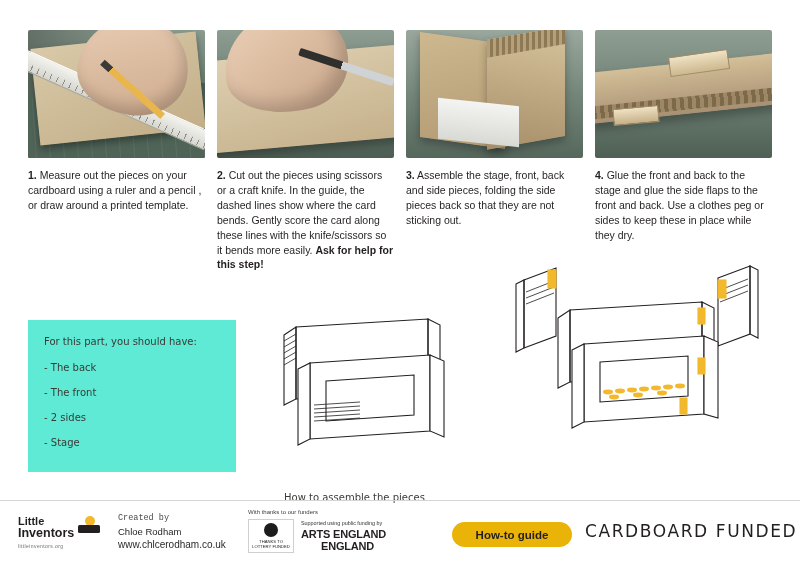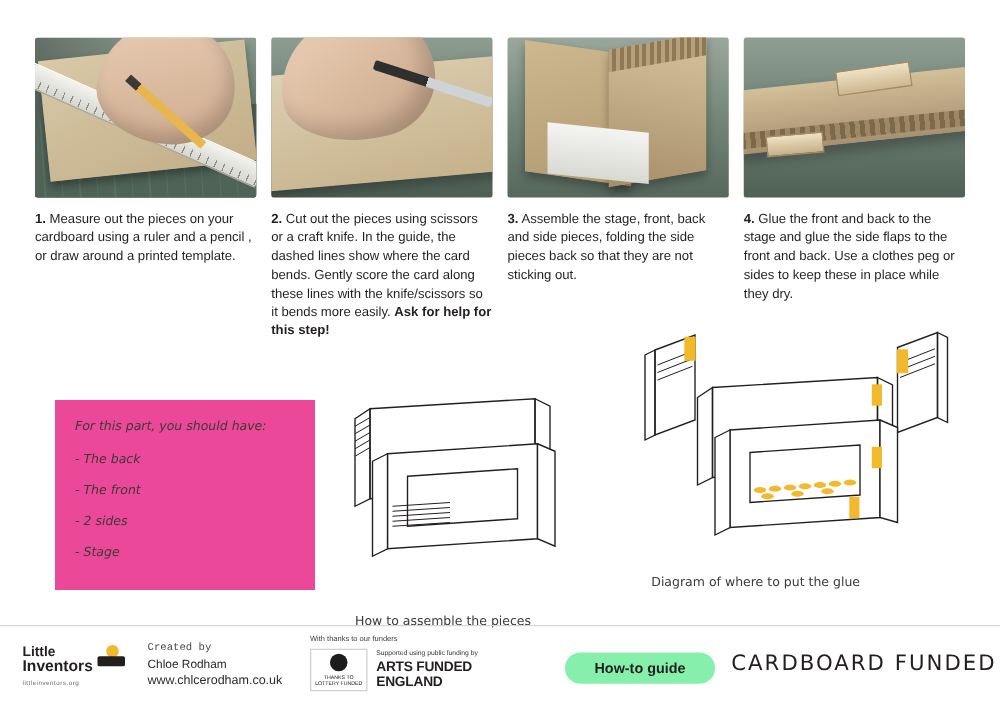--- a/index.html
+++ b/index.html
@@ -162,24 +162,23 @@
     margin-top: 10px;
     font-size: 10.5px;
     line-height: 1.42;
     color: #231f20;
   }
   .step-text b { font-weight: bold; }
 
   
   .note {
     position: absolute;
-    left: 44px; top: 320px;
+    left: 28px; top: 320px;
     width: 208px; height: 152px;
-    background: #ec4899;
-    font-style: italic;
+    background: #5eead4;
   }
   .note-inner {
     padding: 16px 16px 0 16px;
     font-family: "DejaVu Sans", sans-serif;
     font-size: 10px;
     color: #3b3a36;
     line-height: 1.2;
   }
   .note-title { margin-bottom: 14px; }
   .note-item { margin-bottom: 13px; }
@@ -223,26 +222,26 @@
     border: 1px solid #cfcfcf;
     display: flex; flex-direction: column; align-items: center; justify-content: center;
     font-size: 4.2px; text-align: center; line-height: 1.25; color: #222;
   }
   .lottery .crossfing {
     width: 14px; height: 14px; border-radius: 50%;
     background: #1c1c1c; margin-bottom: 2px;
   }
   .ace .ace1 { font-size: 5.4px; color: #333; line-height: 1.3; }
   .ace .ace2 { font-size: 11px; font-weight: bold; letter-spacing: -.2px; }
-  .ace .ace3 { font-size: 11px; font-weight: bold; letter-spacing: -.2px; }
+  .ace .ace3 { font-size: 11px; font-weight: bold; letter-spacing: -.2px; margin-left: 20px; }
 
   .howto {
     position: absolute; left: 452px; top: 21px;
     width: 120px; height: 25px;
-    background: #86efac;
+    background: #eab308;
     border-radius: 13px;
     display: flex; align-items: center; justify-content: center;
     font-size: 11.5px; font-weight: bold; color: #231f20;
   }
   .title {
     position: absolute; left: 585px; top: 20px;
     font-family: "DejaVu Sans", sans-serif;
     font-size: 17px; letter-spacing: 1.6px; color: #231f20;
   }
 </style>
@@ -393,21 +392,20 @@
         <ellipse cx="102" cy="135" rx="5" ry="2.4"></ellipse>
         <ellipse cx="126" cy="133" rx="5" ry="2.4"></ellipse>
         <ellipse cx="150" cy="131" rx="5" ry="2.4"></ellipse>
       </g>
 
       <rect x="186" y="46" width="7" height="16" fill="#f2b92c" stroke="#f2b92c"></rect>
       <rect x="186" y="96" width="7" height="16" fill="#f2b92c" stroke="#f2b92c"></rect>
       <rect x="168" y="136" width="7" height="16" fill="#f2b92c" stroke="#f2b92c"></rect>
     </svg>
   </div>
-  <div class="caption cap2">Diagram of where to put the glue</div>
 
   <div class="footer-rule"></div>
   <div class="footer">
 
     <div class="logo">
       <svg width="86" height="26" viewBox="0 0 86 26">
         <text x="0" y="12" font-family="Liberation Sans, sans-serif" font-size="11" font-weight="bold" fill="#231f20">Little</text>
         <text x="0" y="24" font-family="Liberation Sans, sans-serif" font-size="12.5" font-weight="bold" fill="#231f20">Inventors</text>
         <circle cx="72" cy="8" r="5" fill="#f2b92c"></circle>
         <rect x="60" y="12" width="22" height="8" rx="1.5" fill="#231f20"></rect>
@@ -424,21 +422,21 @@
     <div class="funders">
       <div class="f-title">With thanks to our funders</div>
       <div class="row">
         <div class="lottery">
           <div class="crossfing"></div>
           <div>THANKS TO</div>
           <div>LOTTERY FUNDED</div>
         </div>
         <div class="ace">
           <div class="ace1">Supported using public funding by</div>
-          <div class="ace2">ARTS FUNDED</div>
+          <div class="ace2">ARTS ENGLAND</div>
           <div class="ace3">ENGLAND</div>
         </div>
       </div>
     </div>
 
     <div class="howto">How-to guide</div>
     <div class="title">CARDBOARD FUNDED</div>
   </div>
 </div>
 

